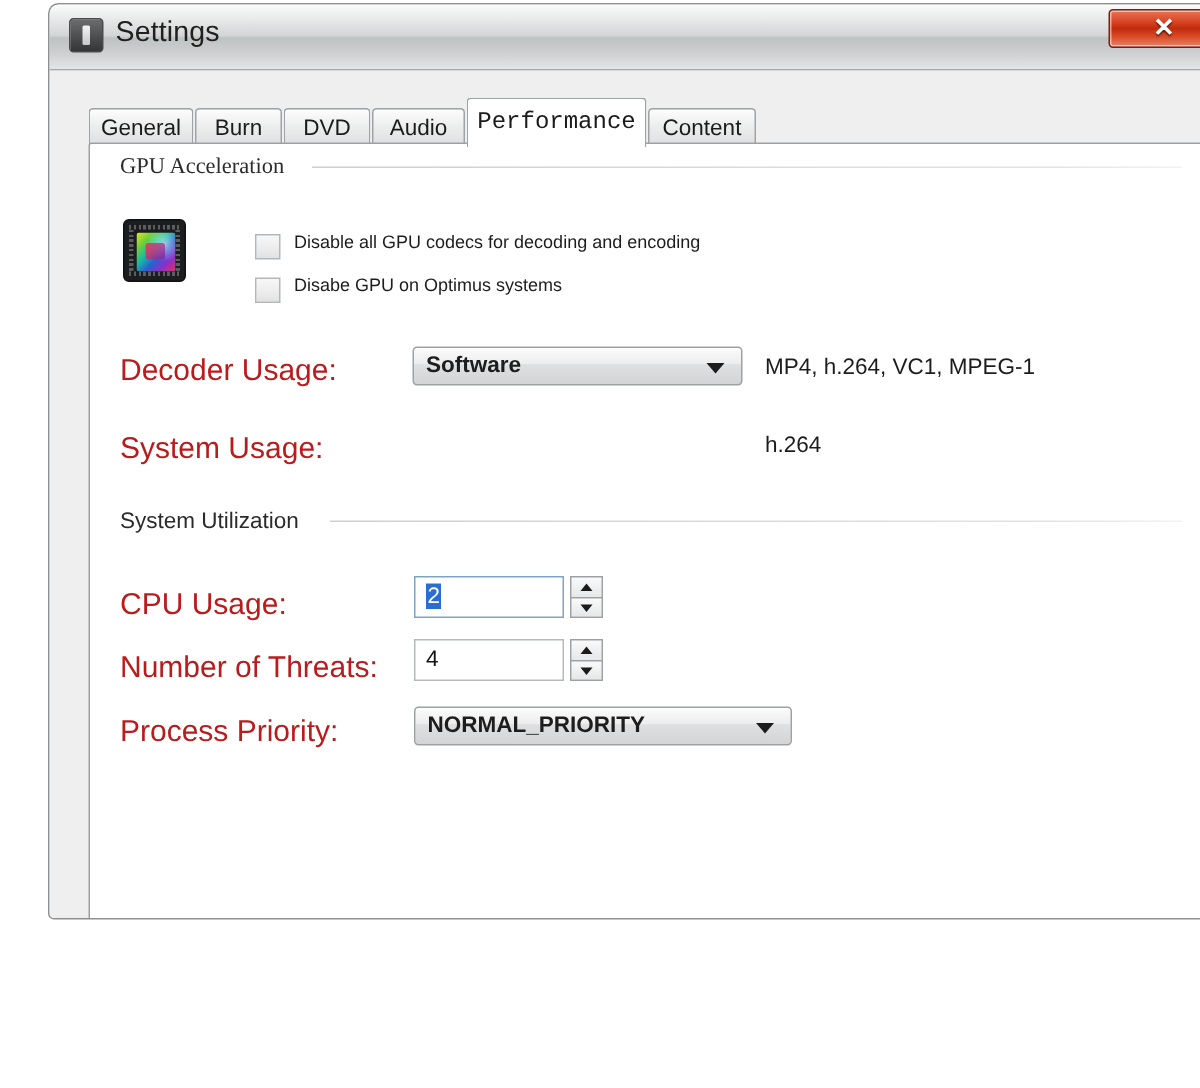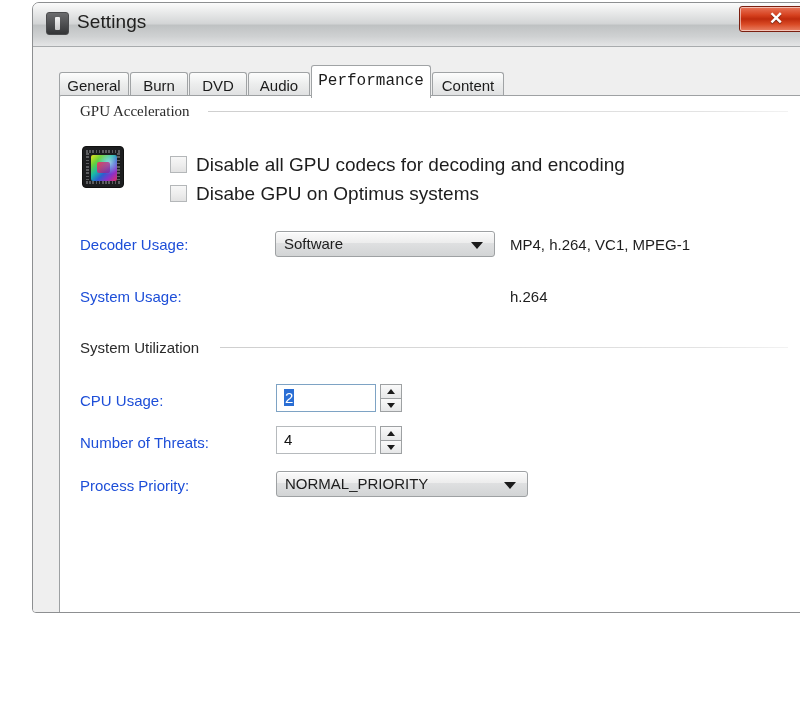--- a/index.html
+++ b/index.html
@@ -195,22 +195,22 @@
     position: absolute;
     left: 6px; top: 7px;
     width: 13px; height: 11px;
     background: linear-gradient(120deg, rgba(255,40,90,0.85), rgba(120,20,160,0.6));
     border-radius: 2px;
   }
 
   
   .field-label {
     position: absolute;
-    font-size: 15px;
-    color: #1d4ed8;
+    font-size: 20px;
+    color: #b91c1c;
     white-space: nowrap;
   }
   .side-note {
     position: absolute;
     font-size: 15px;
     color: #1d1d1d;
     white-space: nowrap;
   }
 
   
@@ -220,35 +220,36 @@
     left: 0; top: 0;
     width: 17px; height: 17px;
     box-sizing: border-box;
     border: 1px solid #b4b7b9;
     background: linear-gradient(to bottom, #f7f7f7 0%, #ededed 55%, #e2e2e2 100%);
     cursor: pointer;
   }
   .checkrow .ctext {
     position: absolute;
     left: 26px; top: -2px;
-    font-size: 19px;
+    font-size: 12px;
     color: #1d1d1d;
     white-space: nowrap;
   }
 
   
   .combo {
     position: absolute;
     box-sizing: border-box;
     height: 26px;
     border: 1px solid #9ea1a3;
     border-radius: 3px;
     background: linear-gradient(to bottom, #fbfbfb 0%, #ededed 44%, #dfe0e1 46%, #d2d4d5 100%);
     box-shadow: 0 1px 0 rgba(255,255,255,0.9) inset;
     cursor: pointer;
+    font-weight: bold;
   }
   .combo .ctext {
     position: absolute;
     left: 8px; top: 3px;
     font-size: 15px;
     color: #1d1d1d;
     white-space: nowrap;
   }
   .combo .arrow {
     position: absolute;

